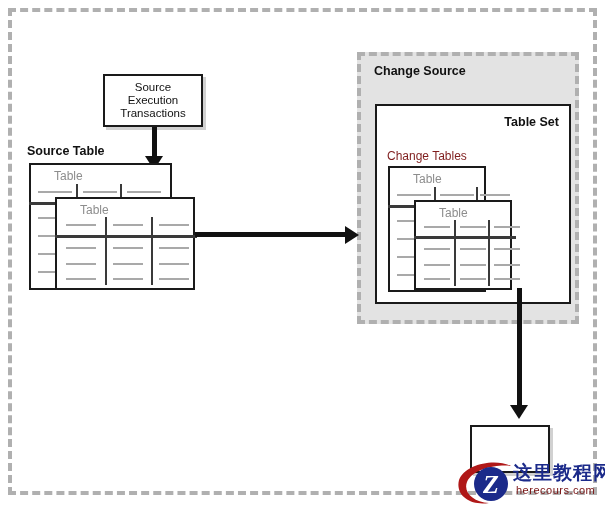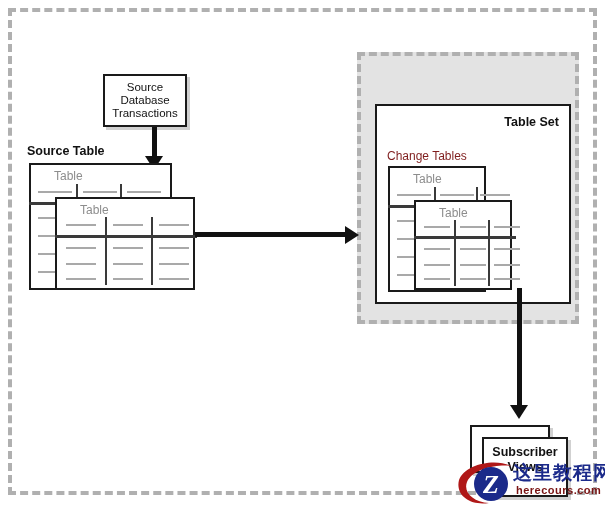--- a/index.html
+++ b/index.html
@@ -64,21 +64,21 @@
   }
   .tablecard .rows{position:absolute;left:0;right:0;top:0;bottom:0;}
   
   .hr{position:absolute;height:2px;background:#a9a9a9;}
   .hr.strong{height:3px;background:#3a3a3a;}
   
   .vr{position:absolute;width:2px;background:#3a3a3a;}
 
   
   .txbox{
-    position:absolute;left:103px;top:74px;width:84px;height:53px;
+    position:absolute;left:103px;top:74px;width:100px;height:53px;
     box-sizing:border-box;background:#ffffff;border:2px solid #1a1a1a;
     box-shadow:3px 3px 0 rgba(0,0,0,.18);
     display:flex;align-items:center;justify-content:center;
   }
   .txbox .txt{
     font-size:11.5px;color:#111;line-height:13px;text-align:center;
   }
   .txbox .txt span{display:block;}
 
   
@@ -120,35 +120,36 @@
 
   
   .wm{position:absolute;left:455px;top:458px;width:150px;height:51px;}
   .wm .cn{
     position:absolute;left:58px;top:2px;
     font-size:19px;font-weight:bold;color:#1b2a8a;letter-spacing:1px;
     white-space:nowrap;
   }
   .wm .en{
     position:absolute;left:61px;top:26px;
-    font-size:11px;font-weight:bold;color:#7a1414;letter-spacing:.5px;
+    font-size:11px;font-weight:normal;color:#7a1414;letter-spacing:.5px;
     white-space:nowrap;
   }
 </style>
 </head>
 <body>
 
 <div class="stage">
 
   <div class="outer-dash"></div>
 
 
   <div class="sync-dash"></div>
 
   <div class="sync-title">
+    <span>Change Source</span>
   </div>
 
   <div class="changeset-box">
     <div class="changeset-label">Table Set</div>
     <div class="changetables-label">Change Tables</div>
   </div>
 
   <div class="tablecard" style="left:388px;top:166px;width:98px;height:126px;">
     <div class="tname">Table</div>
     <div class="rows">
@@ -182,21 +183,21 @@
       <div class="hr" style="left:44px;top:76px;width:26px;"></div>
       <div class="hr" style="left:78px;top:76px;width:26px;"></div>
       <div class="vr" style="left:38px;top:18px;height:66px;"></div>
       <div class="vr" style="left:72px;top:18px;height:66px;"></div>
     </div>
   </div>
 
   <div class="txbox">
     <div class="txt">
       <span>Source</span>
-      <span>Database</span>
+      <span>Execution</span>
       <span>Transactions</span>
     </div>
   </div>
 
   <div class="arrow-shaft-v" style="left:152px;top:127px;height:32px;"></div>
   <div class="arrow-head-down" style="left:145px;top:156px;"></div>
 
   <div class="srctables-label">Source Table</div>
 
   <div class="tablecard" style="left:29px;top:163px;width:143px;height:127px;">
@@ -236,26 +237,20 @@
     </div>
   </div>
 
   <div class="arrow-shaft-h" style="left:195px;top:232px;width:153px;"></div>
   <div class="arrow-head-right" style="left:345px;top:226px;"></div>
 
   <div class="arrow-shaft-v" style="left:517px;top:288px;height:120px;"></div>
   <div class="arrow-head-down" style="left:510px;top:405px;"></div>
 
   <div class="sv-back"></div>
-  <div class="sv-front">
-    <div class="svtxt">
-      <span>Subscriber</span>
-      <span>Views</span>
-    </div>
-  </div>
 
   <div class="wm">
     <svg width="75" height="51" viewBox="0 0 75 51" style="position:absolute;left:0;top:0;">
       <path d="M4 22 C10 6, 40 0, 56 8 C44 6, 18 10, 12 24 C8 34, 18 44, 34 45 C16 48, 0 38, 4 22 Z" fill="#b01818"></path>
       <circle cx="36" cy="26" r="17" fill="#1b2a8a"></circle>
       <text x="36" y="35" text-anchor="middle" font-family="'Liberation Serif','DejaVu Serif',serif" font-size="26" font-style="italic" font-weight="bold" fill="#ffffff">Z</text>
     </svg>
     <div class="cn">这里教程网</div>
     <div class="en">herecours.com</div>
   </div>

